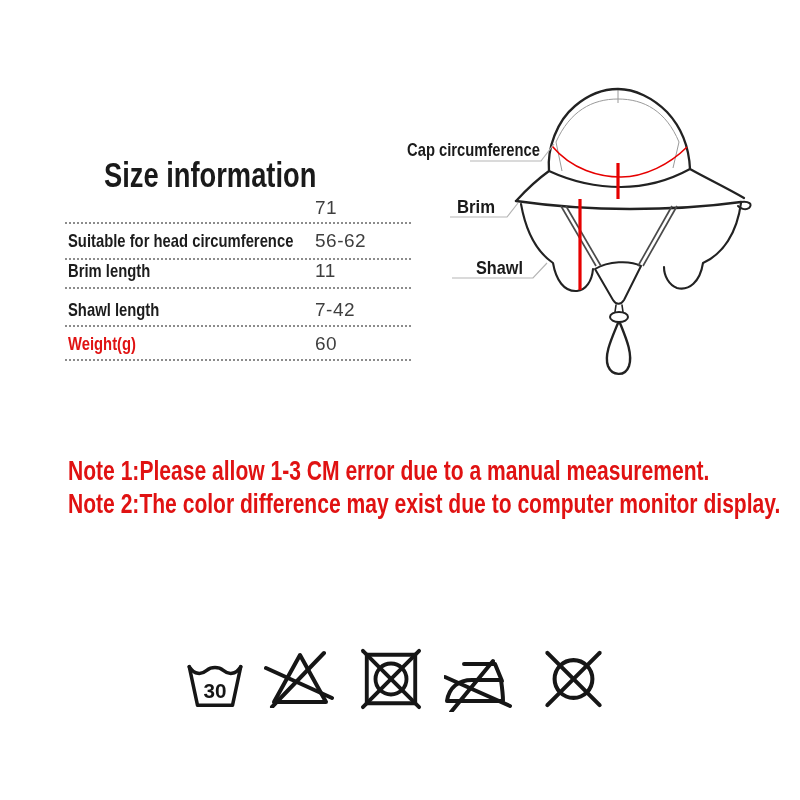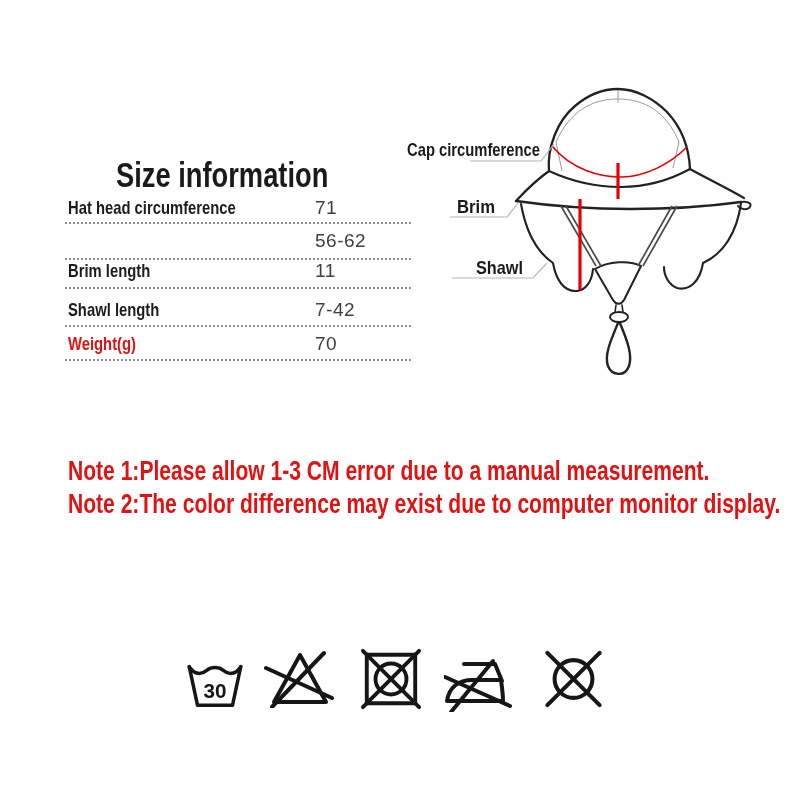--- a/index.html
+++ b/index.html
@@ -5,21 +5,21 @@
   html,body{margin:0;padding:0;}
   body{
     width:800px;height:800px;position:relative;background:#ffffff;
     font-family:"Liberation Sans","DejaVu Sans",sans-serif;color:#1a1a1a;
     overflow:hidden;
   }
   .sq{display:inline-block;transform:scaleX(0.80);transform-origin:0 0;white-space:nowrap;}
   .sq78{display:inline-block;transform:scaleX(0.78);transform-origin:0 0;white-space:nowrap;}
 
   #page-title{
-    position:absolute;left:116px;top:132px;
+    position:absolute;left:104px;top:132px;
     font-size:35px;font-weight:bold;letter-spacing:0;
   }
 
   #size-table{position:absolute;left:65px;top:0;width:346px;}
   .size-row{
     position:absolute;left:0;width:346px;
     border-bottom:2px dotted #8c8c8c;
   }
   .size-row .row-label{
     position:absolute;left:3px;top:0;
@@ -52,37 +52,37 @@
   #care-iron{left:444px;top:656px;width:74px;height:56px;}
   #care-dryclean{left:539px;top:648px;width:69px;height:62px;}
 </style>
 </head>
 <body>
 
 <h1 id="page-title"><span class="sq78">Size information</span></h1>
 
 <div id="size-table">
   <div class="size-row" id="row-0">
-    <span class="row-label"><span class="sq">Hat head circumference</span></span>
     <span class="row-value">71</span>
   </div>
   <div class="size-row" id="row-1">
+    <span class="row-label"><span class="sq">Suitable for head circumference</span></span>
     <span class="row-value">56-62</span>
   </div>
   <div class="size-row" id="row-2">
     <span class="row-label"><span class="sq">Brim length</span></span>
     <span class="row-value">11</span>
   </div>
   <div class="size-row" id="row-3">
     <span class="row-label"><span class="sq">Shawl length</span></span>
     <span class="row-value">7-42</span>
   </div>
   <div class="size-row" id="row-4">
     <span class="row-label"><span class="sq">Weight(g)</span></span>
-    <span class="row-value">70</span>
+    <span class="row-value">60</span>
   </div>
 </div>
 
 <svg id="hat-diagram" viewBox="395 78 370 312" xmlns="http://www.w3.org/2000/svg">
 
   <g stroke="#9a9a9a" stroke-width="1" fill="none">
     <path d="M618,89 L618,103"></path>
     <path d="M556,142 C570,111 592,99 618,99 C644,99 666,111 679,142"></path>
     <path d="M556,142 L562,171"></path>
     <path d="M679,142 L673,168"></path>

